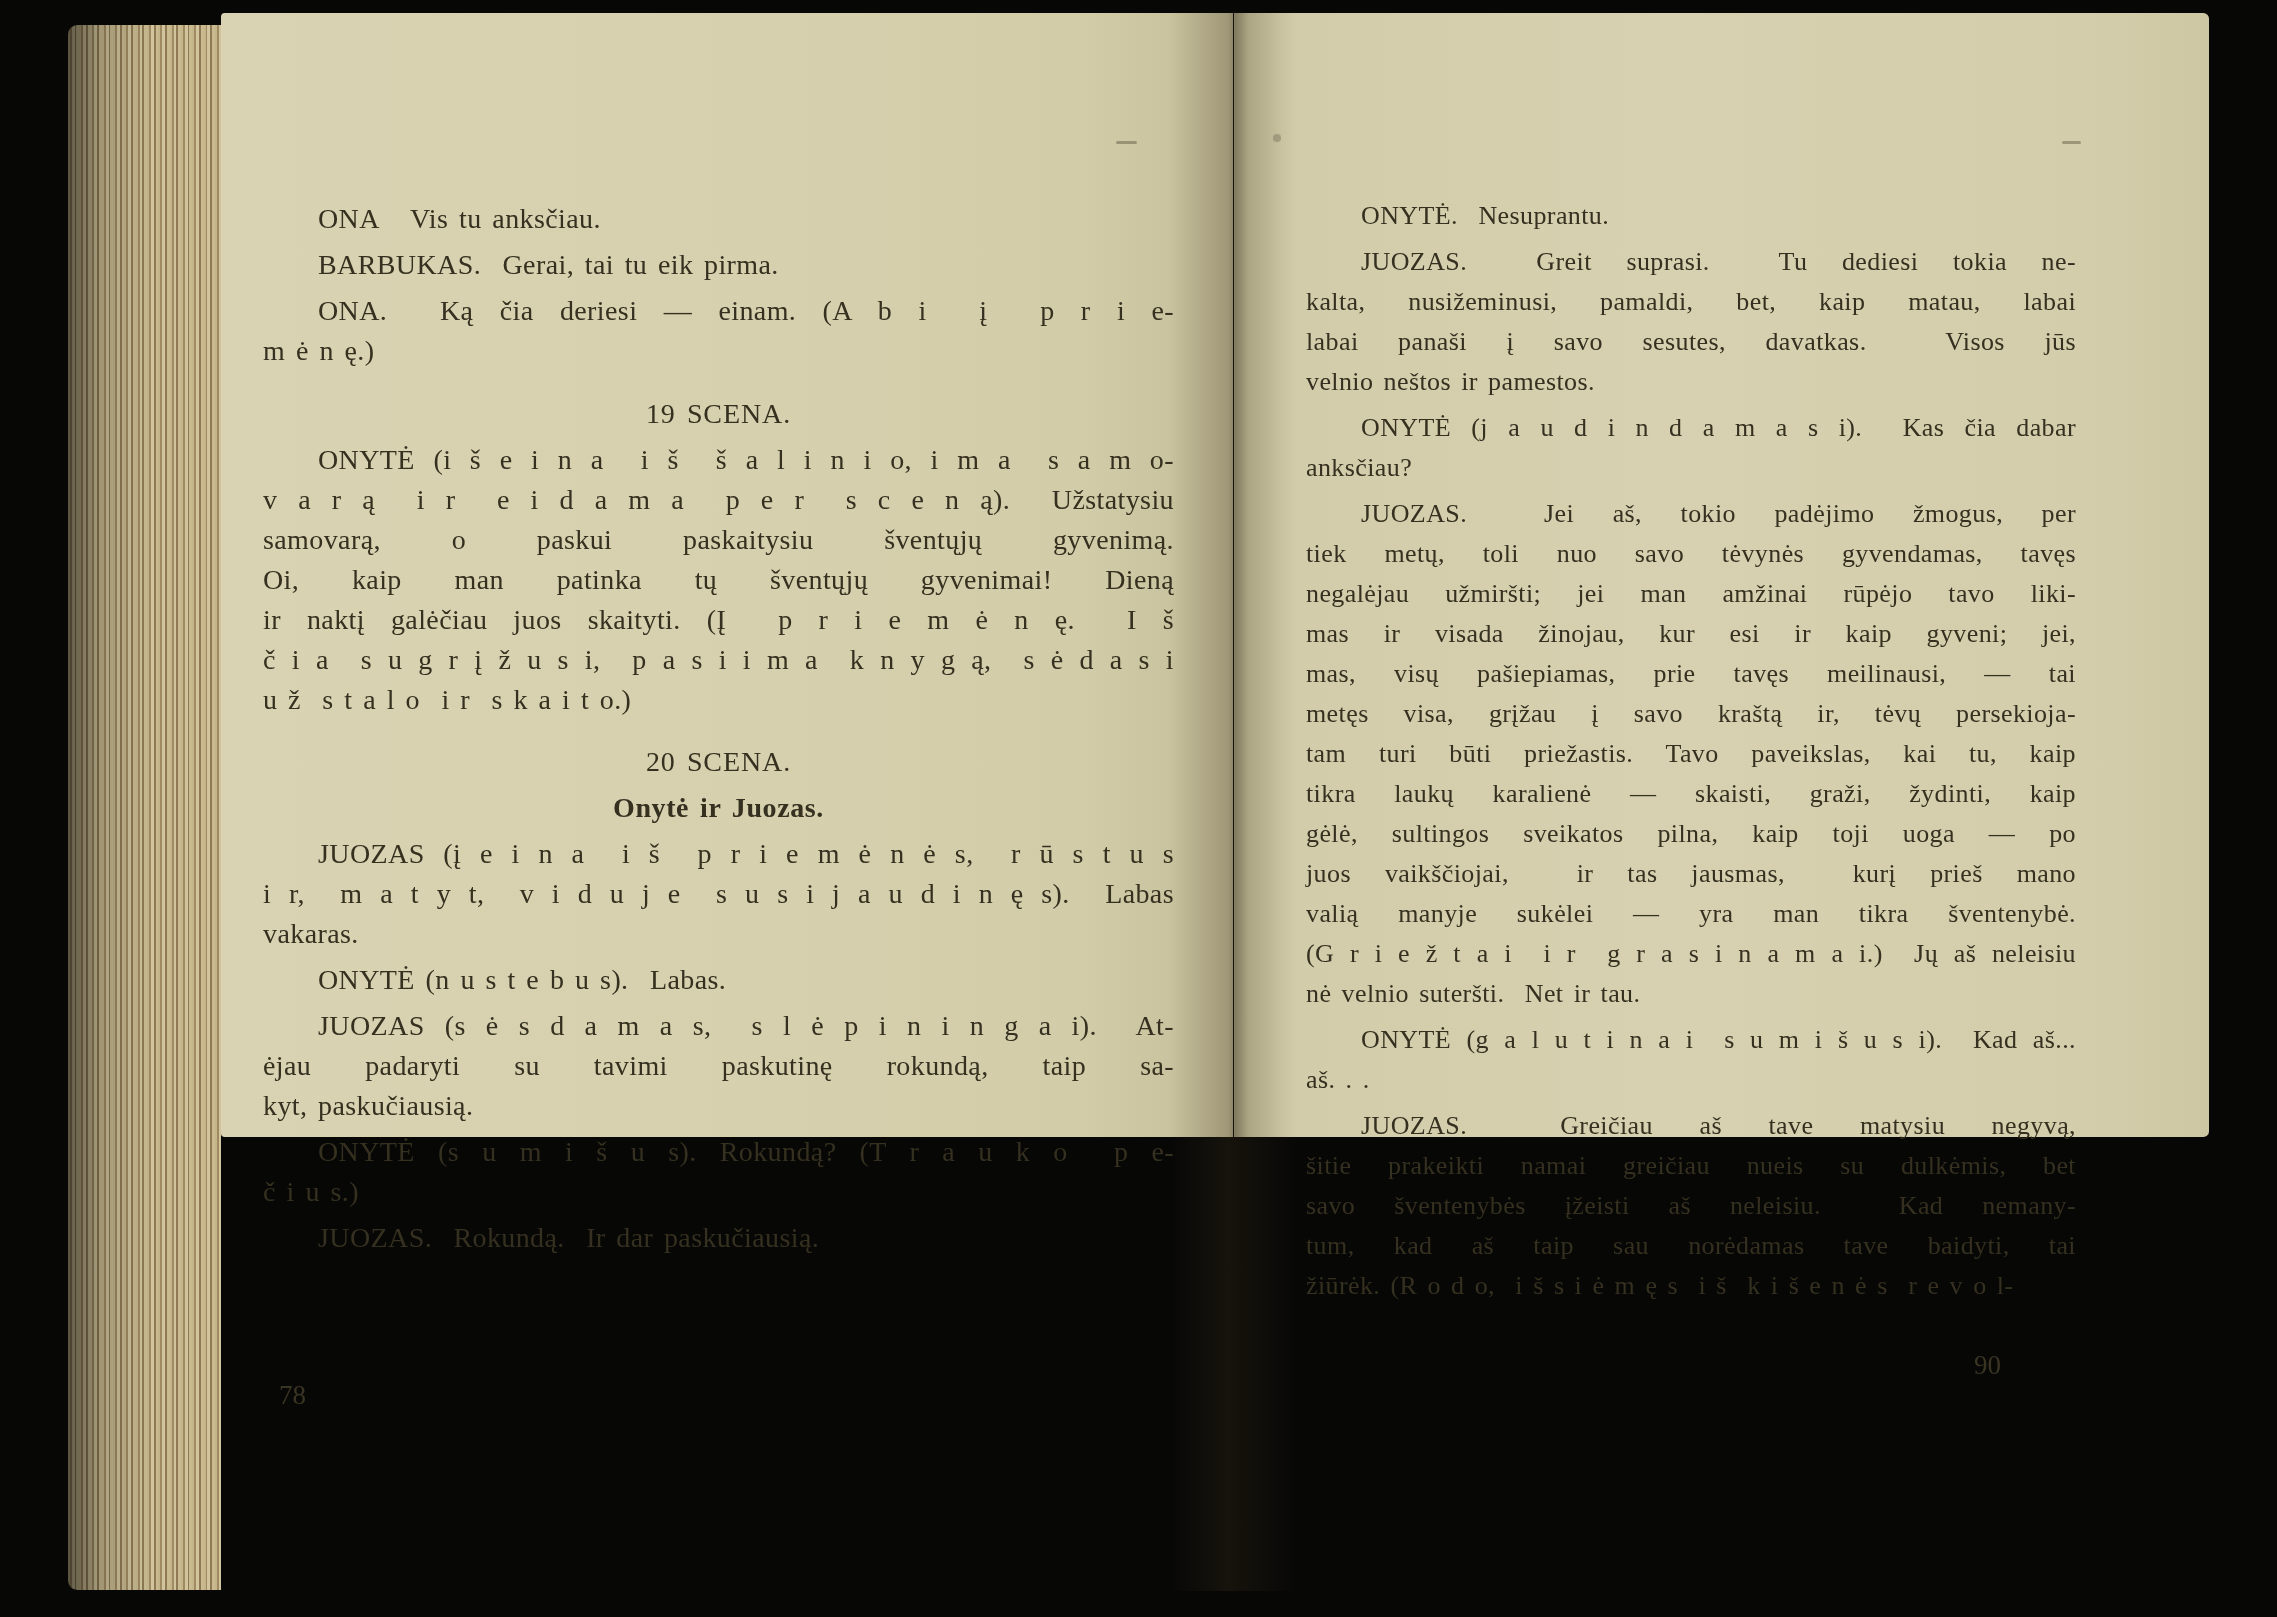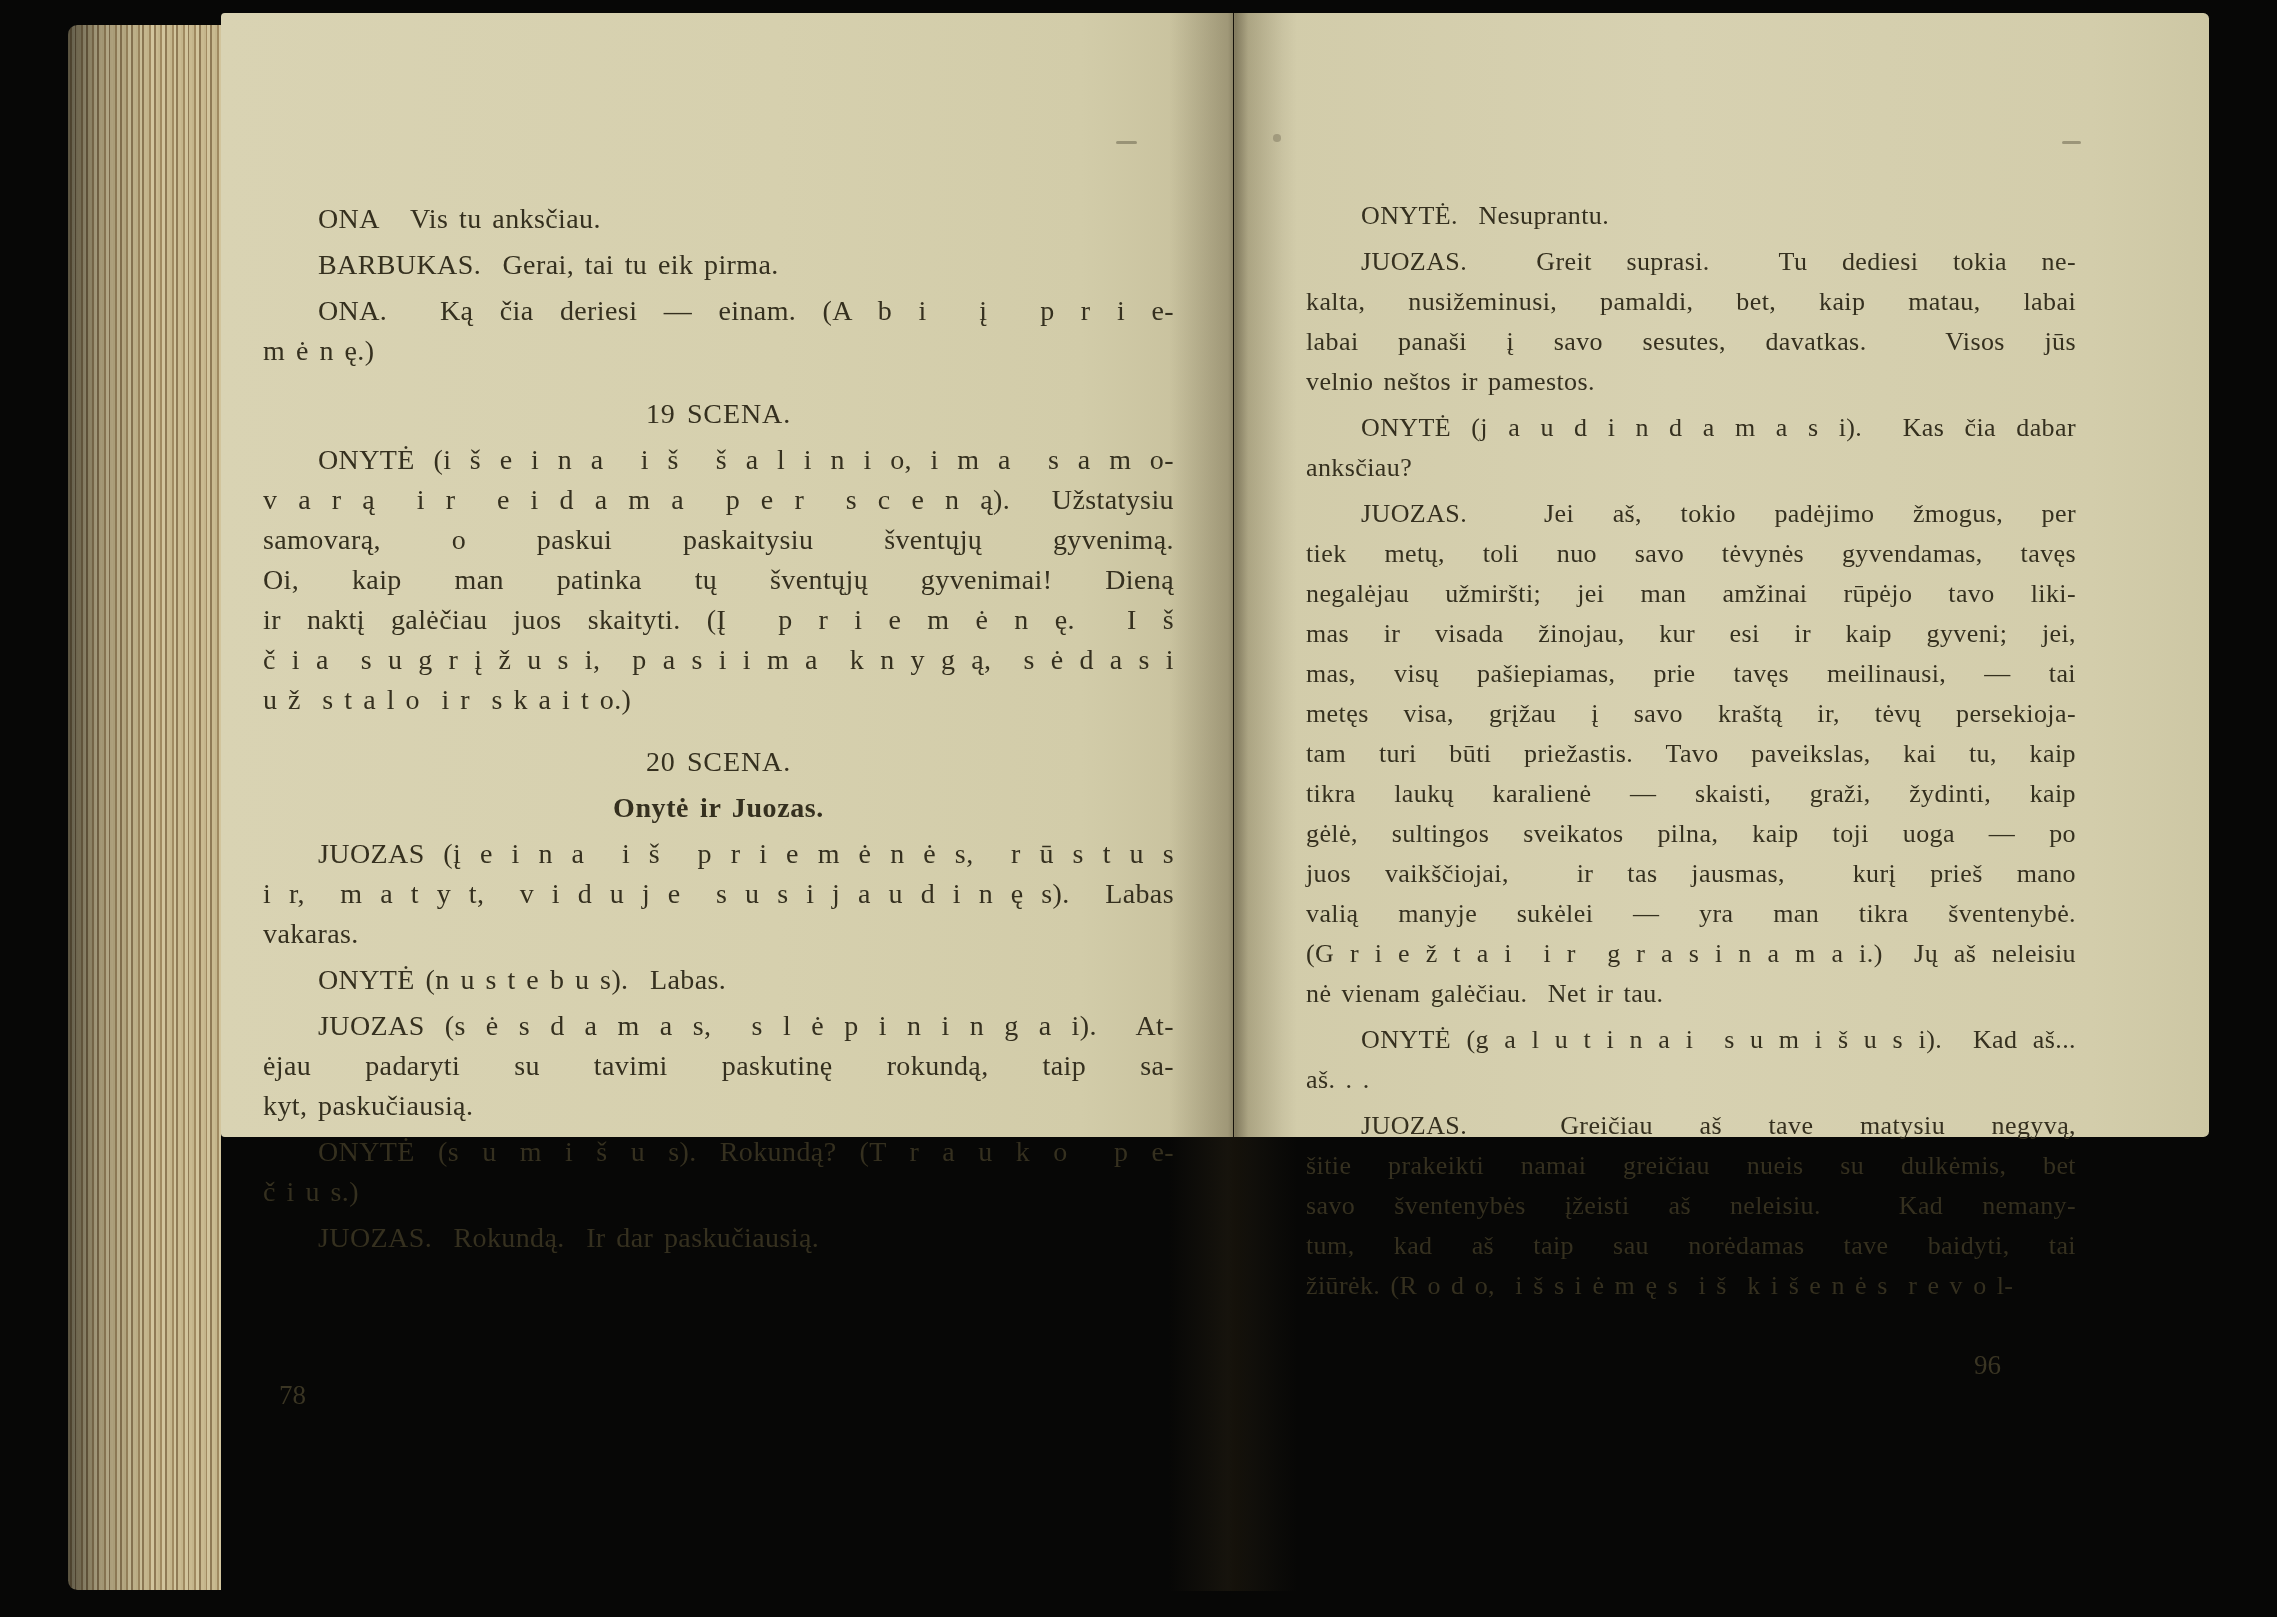--- a/index.html
+++ b/index.html
@@ -152,35 +152,35 @@
           <div class="line j">negalėjau užmiršti; jei man amžinai rūpėjo tavo liki-</div>
           <div class="line j">mas ir visada žinojau, kur esi ir kaip gyveni; jei,</div>
           <div class="line j">mas, visų pašiepiamas, prie tavęs meilinausi, — tai</div>
           <div class="line j">metęs visa, grįžau į savo kraštą ir, tėvų persekioja-</div>
           <div class="line j">tam turi būti priežastis. Tavo paveikslas, kai tu, kaip</div>
           <div class="line j">tikra laukų karalienė — skaisti, graži, žydinti, kaip</div>
           <div class="line j">gėlė, sultingos sveikatos pilna, kaip toji uoga — po</div>
           <div class="line j">juos vaikščiojai,  ir tas jausmas,  kurį prieš mano</div>
           <div class="line j">valią manyje sukėlei — yra man tikra šventenybė.</div>
           <div class="line j">(G r i e ž t a i  i r  g r a s i n a m a i.)  Jų aš neleisiu</div>
-          <div class="line">nė vienam galėčiau.  Net ir tau.</div>
+          <div class="line">nė velnio suteršti.  Net ir tau.</div>
         </div>
         <div class="block dialogue">
           <div class="line j ind">ONYTĖ (g a l u t i n a i  s u m i š u s i).  Kad aš...</div>
           <div class="line">aš. . .</div>
         </div>
         <div class="block dialogue">
           <div class="line j ind">JUOZAS.  Greičiau aš tave matysiu negyvą,</div>
           <div class="line j">šitie prakeikti namai greičiau nueis su dulkėmis, bet</div>
           <div class="line j">savo šventenybės įžeisti aš neleisiu.  Kad nemany-</div>
           <div class="line j">tum, kad aš taip sau norėdamas tave baidyti, tai</div>
           <div class="line">žiūrėk. (R o d o,  i š s i ė m ę s  i š  k i š e n ė s  r e v o l-</div>
         </div>
       </div>
-    <div class="page-number pn-right">96</div>
+    <div class="page-number pn-right">90</div>
   </div>
 
   <div class="gutter"></div>
   <div class="artifact a1"></div>
   <div class="artifact a2"></div>
   <div class="artifact a3"></div>
 </div>
 
 
 </body></html>

